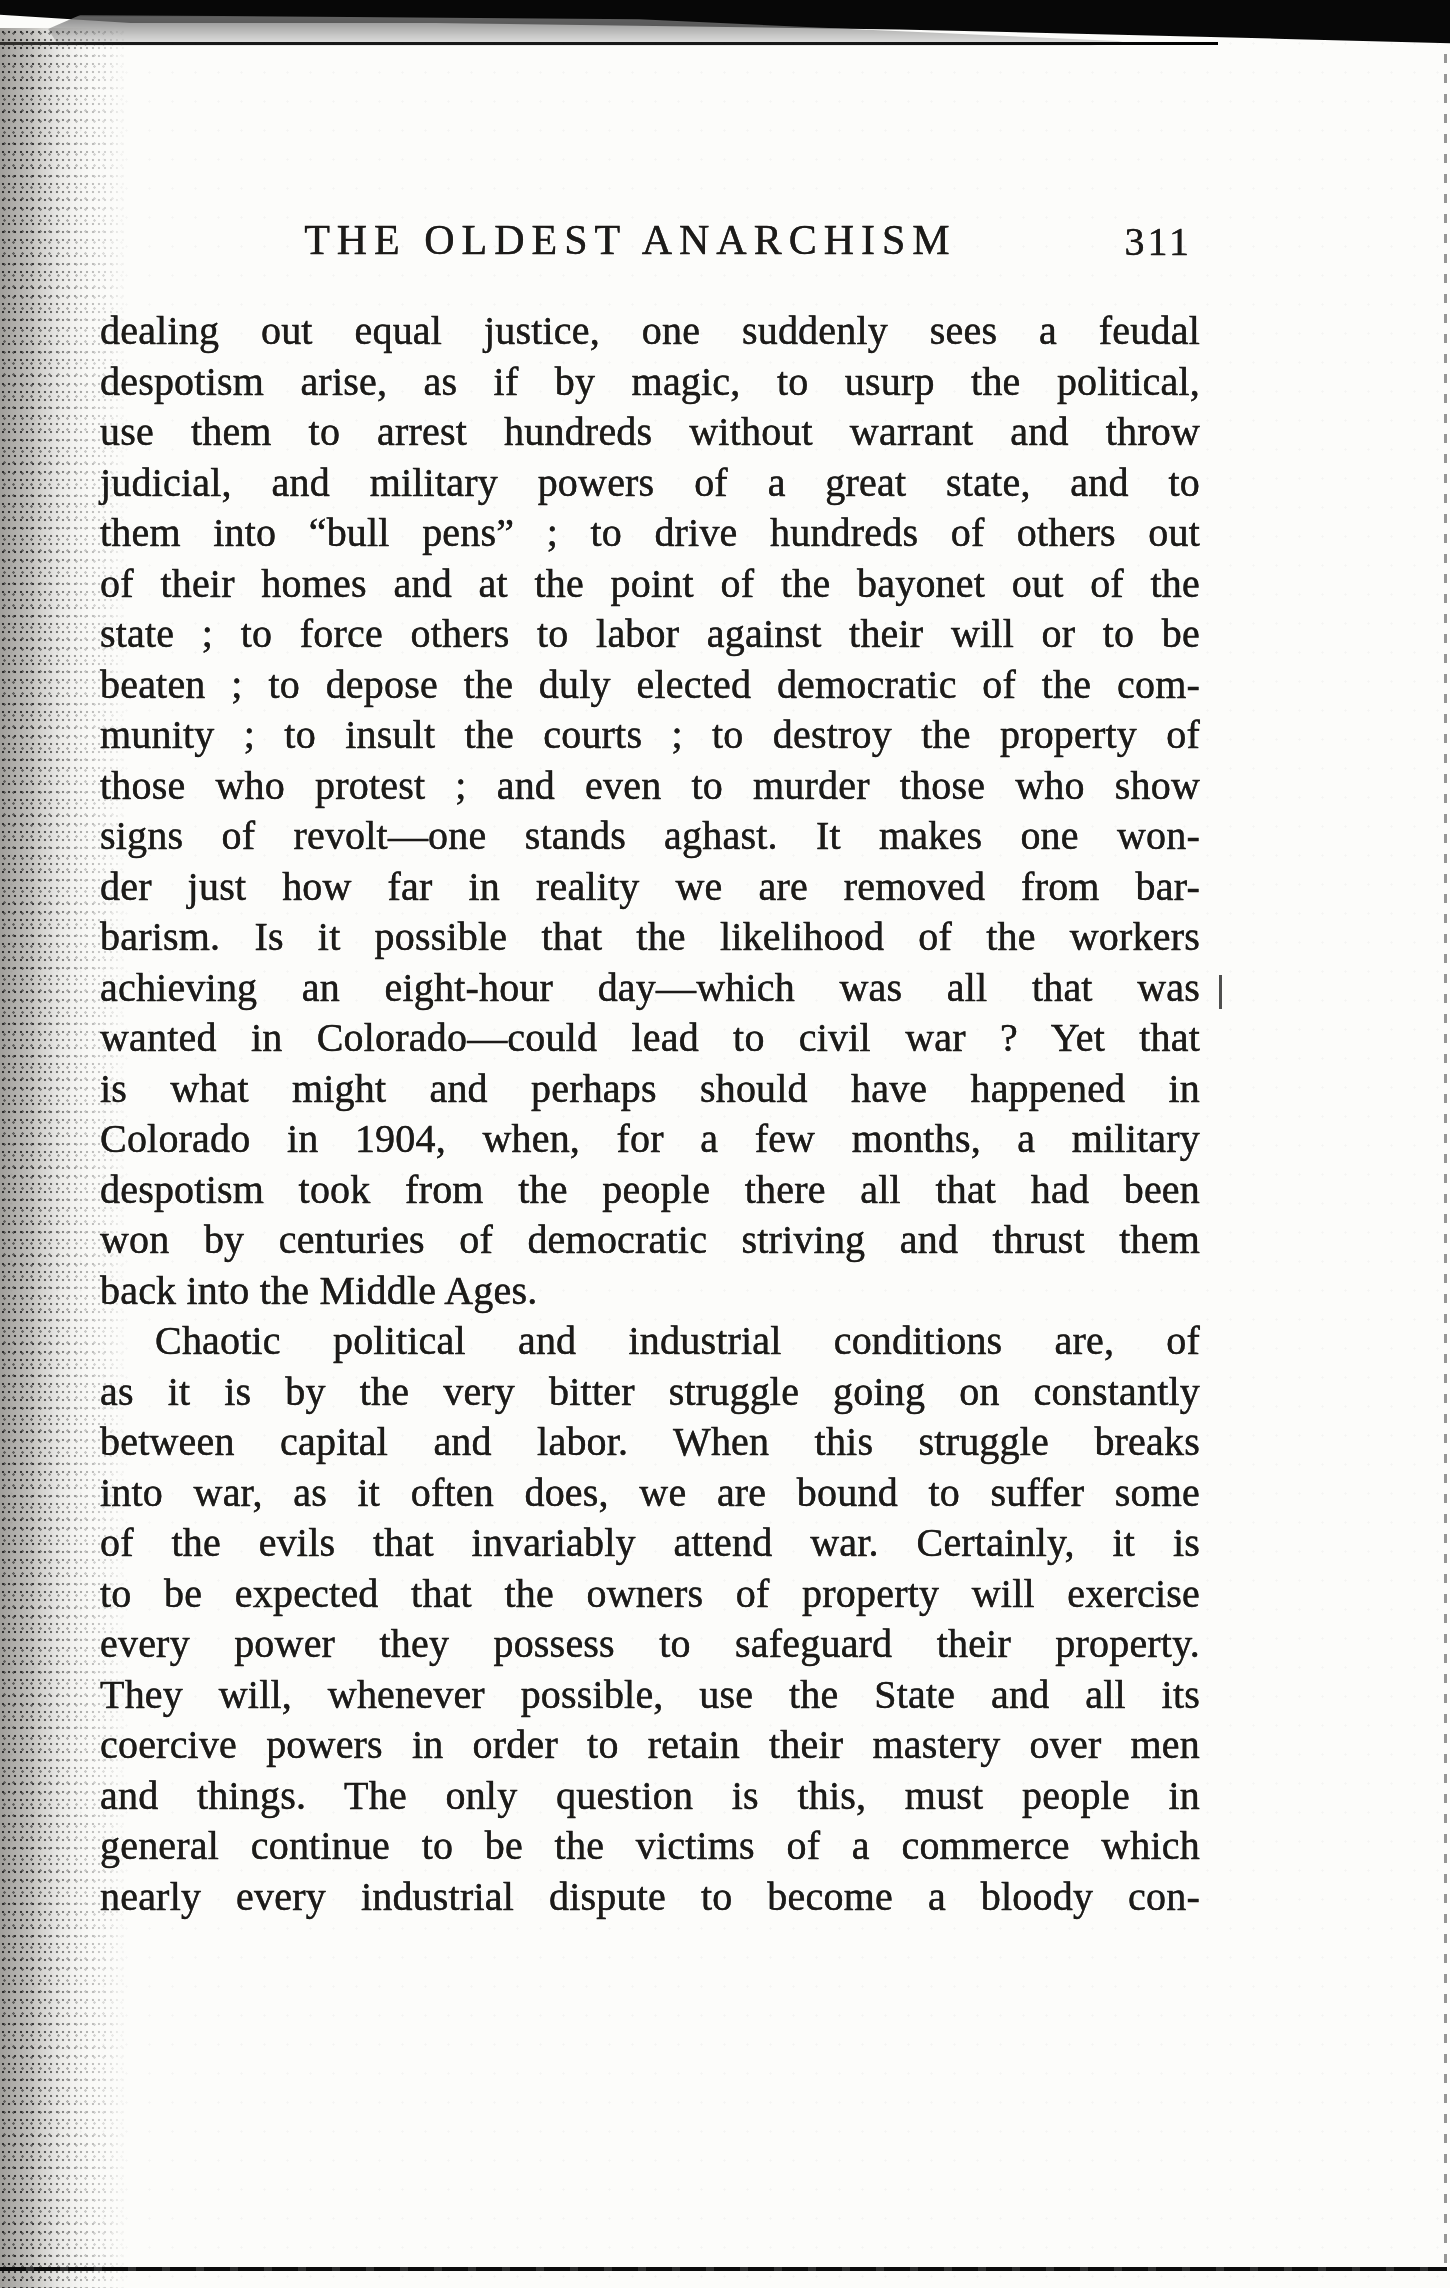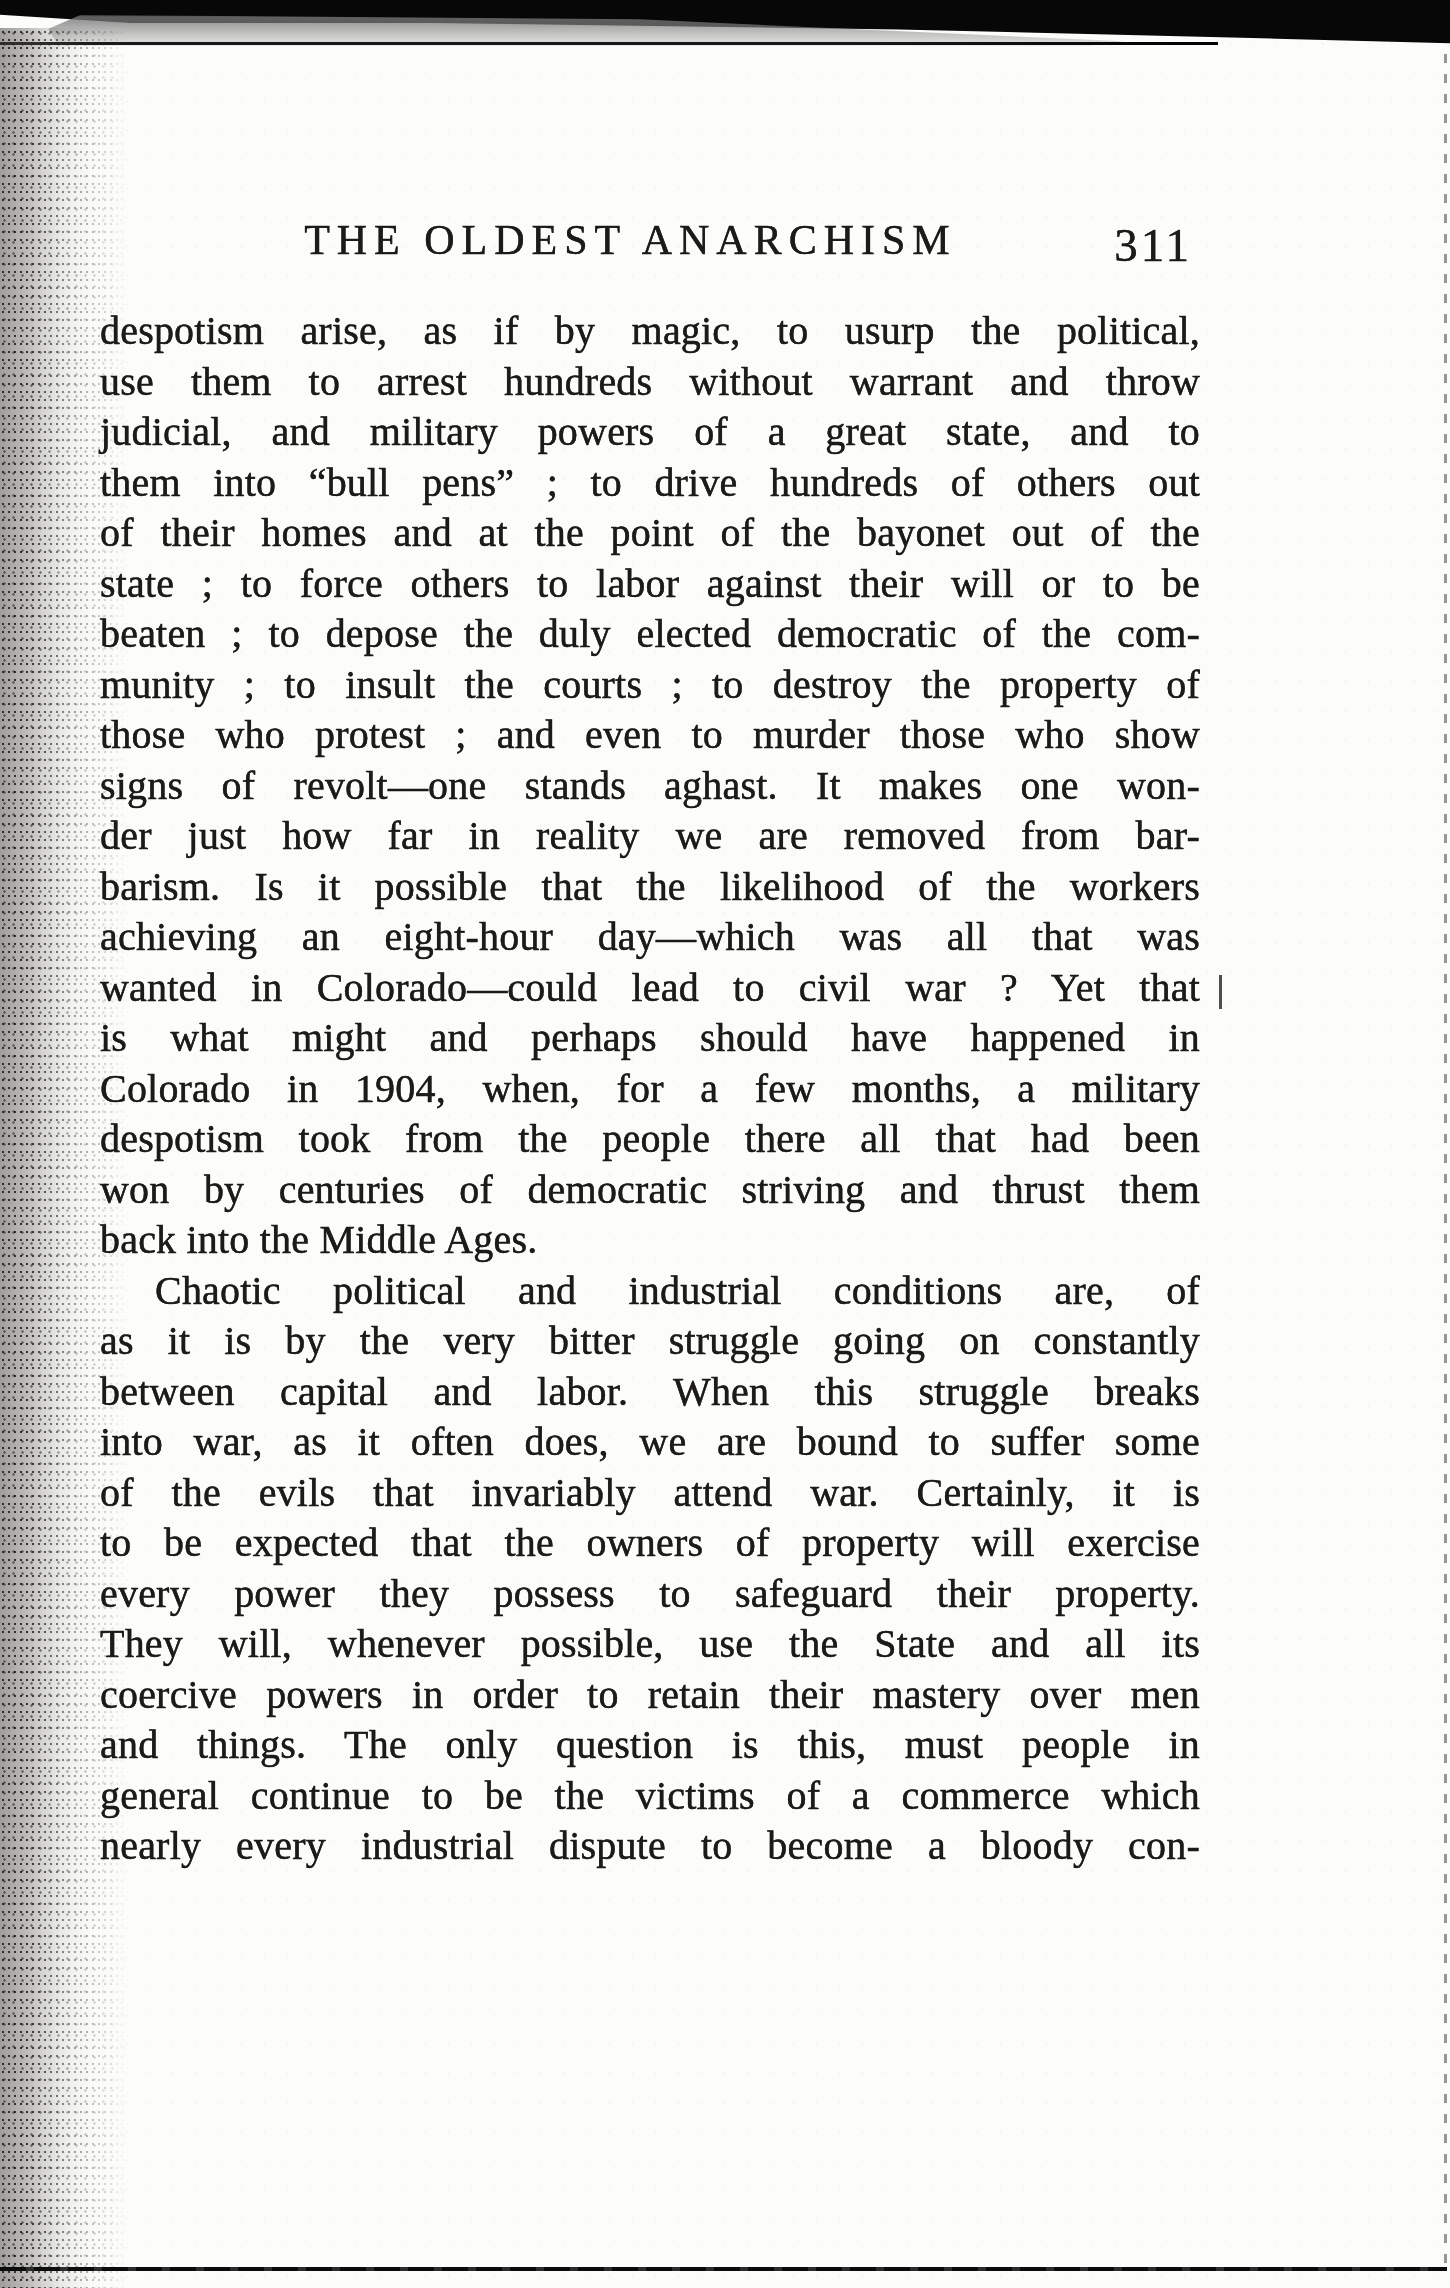--- a/index.html
+++ b/index.html
@@ -48,21 +48,21 @@
   }
   .tick{position:absolute;left:1219px;top:975px;width:3px;height:34px;background:rgba(35,35,35,.8);}
   
   .header{position:absolute;left:100px;top:216px;width:1100px;height:54px;color:#1c1b19;}
   .title{
     position:absolute;left:50%;transform:translateX(-53%);white-space:nowrap;
     font-size:42px;letter-spacing:7px;
     -webkit-text-stroke:.35px #1c1b19;text-shadow:0 0 .5px rgba(20,20,20,.8);
   }
   .page-num{
-    position:absolute;right:8px;top:2px;font-size:47px;letter-spacing:3px;
+    position:absolute;right:8px;top:2px;font-size:40px;letter-spacing:3px;
     -webkit-text-stroke:.35px #1c1b19;text-shadow:0 0 .5px rgba(20,20,20,.8);
   }
   .text-block{
     position:absolute;left:100px;top:306px;width:1100px;color:#1c1b19;
     font-size:40px;line-height:50.5px;letter-spacing:.2px;
     -webkit-text-stroke:.4px #1c1b19;text-shadow:0 0 .5px rgba(20,20,20,.75);
     font-feature-settings:"onum";
   }
   .line{text-align:justify;text-align-last:justify;white-space:normal;}
   .line.last-left{text-align-last:left;}
@@ -82,20 +82,21 @@
   <div class="speckle"></div>
   <div class="tick"></div>
 
   <div class="header">
     <div class="title">THE OLDEST ANARCHISM</div>
     <div class="page-num">311</div>
   </div>
 
   <div class="text-block">
       <div>
+        <div class="line">dealing out equal justice, one suddenly sees a feudal</div>
         <div class="line">despotism arise, as if by magic, to usurp the political,</div>
         <div class="line">use them to arrest hundreds without warrant and throw</div>
         <div class="line">judicial, and military powers of a great state, and to</div>
         <div class="line">them into “bull pens” ; to drive hundreds of others out</div>
         <div class="line">of their homes and at the point of the bayonet out of the</div>
         <div class="line">state ; to force others to labor against their will or to be</div>
         <div class="line">beaten ; to depose the duly elected democratic of the com-</div>
         <div class="line">munity ; to insult the courts ; to destroy the property of</div>
         <div class="line">those who protest ; and even to murder those who show</div>
         <div class="line">signs of revolt—one stands aghast. It makes one won-</div>

